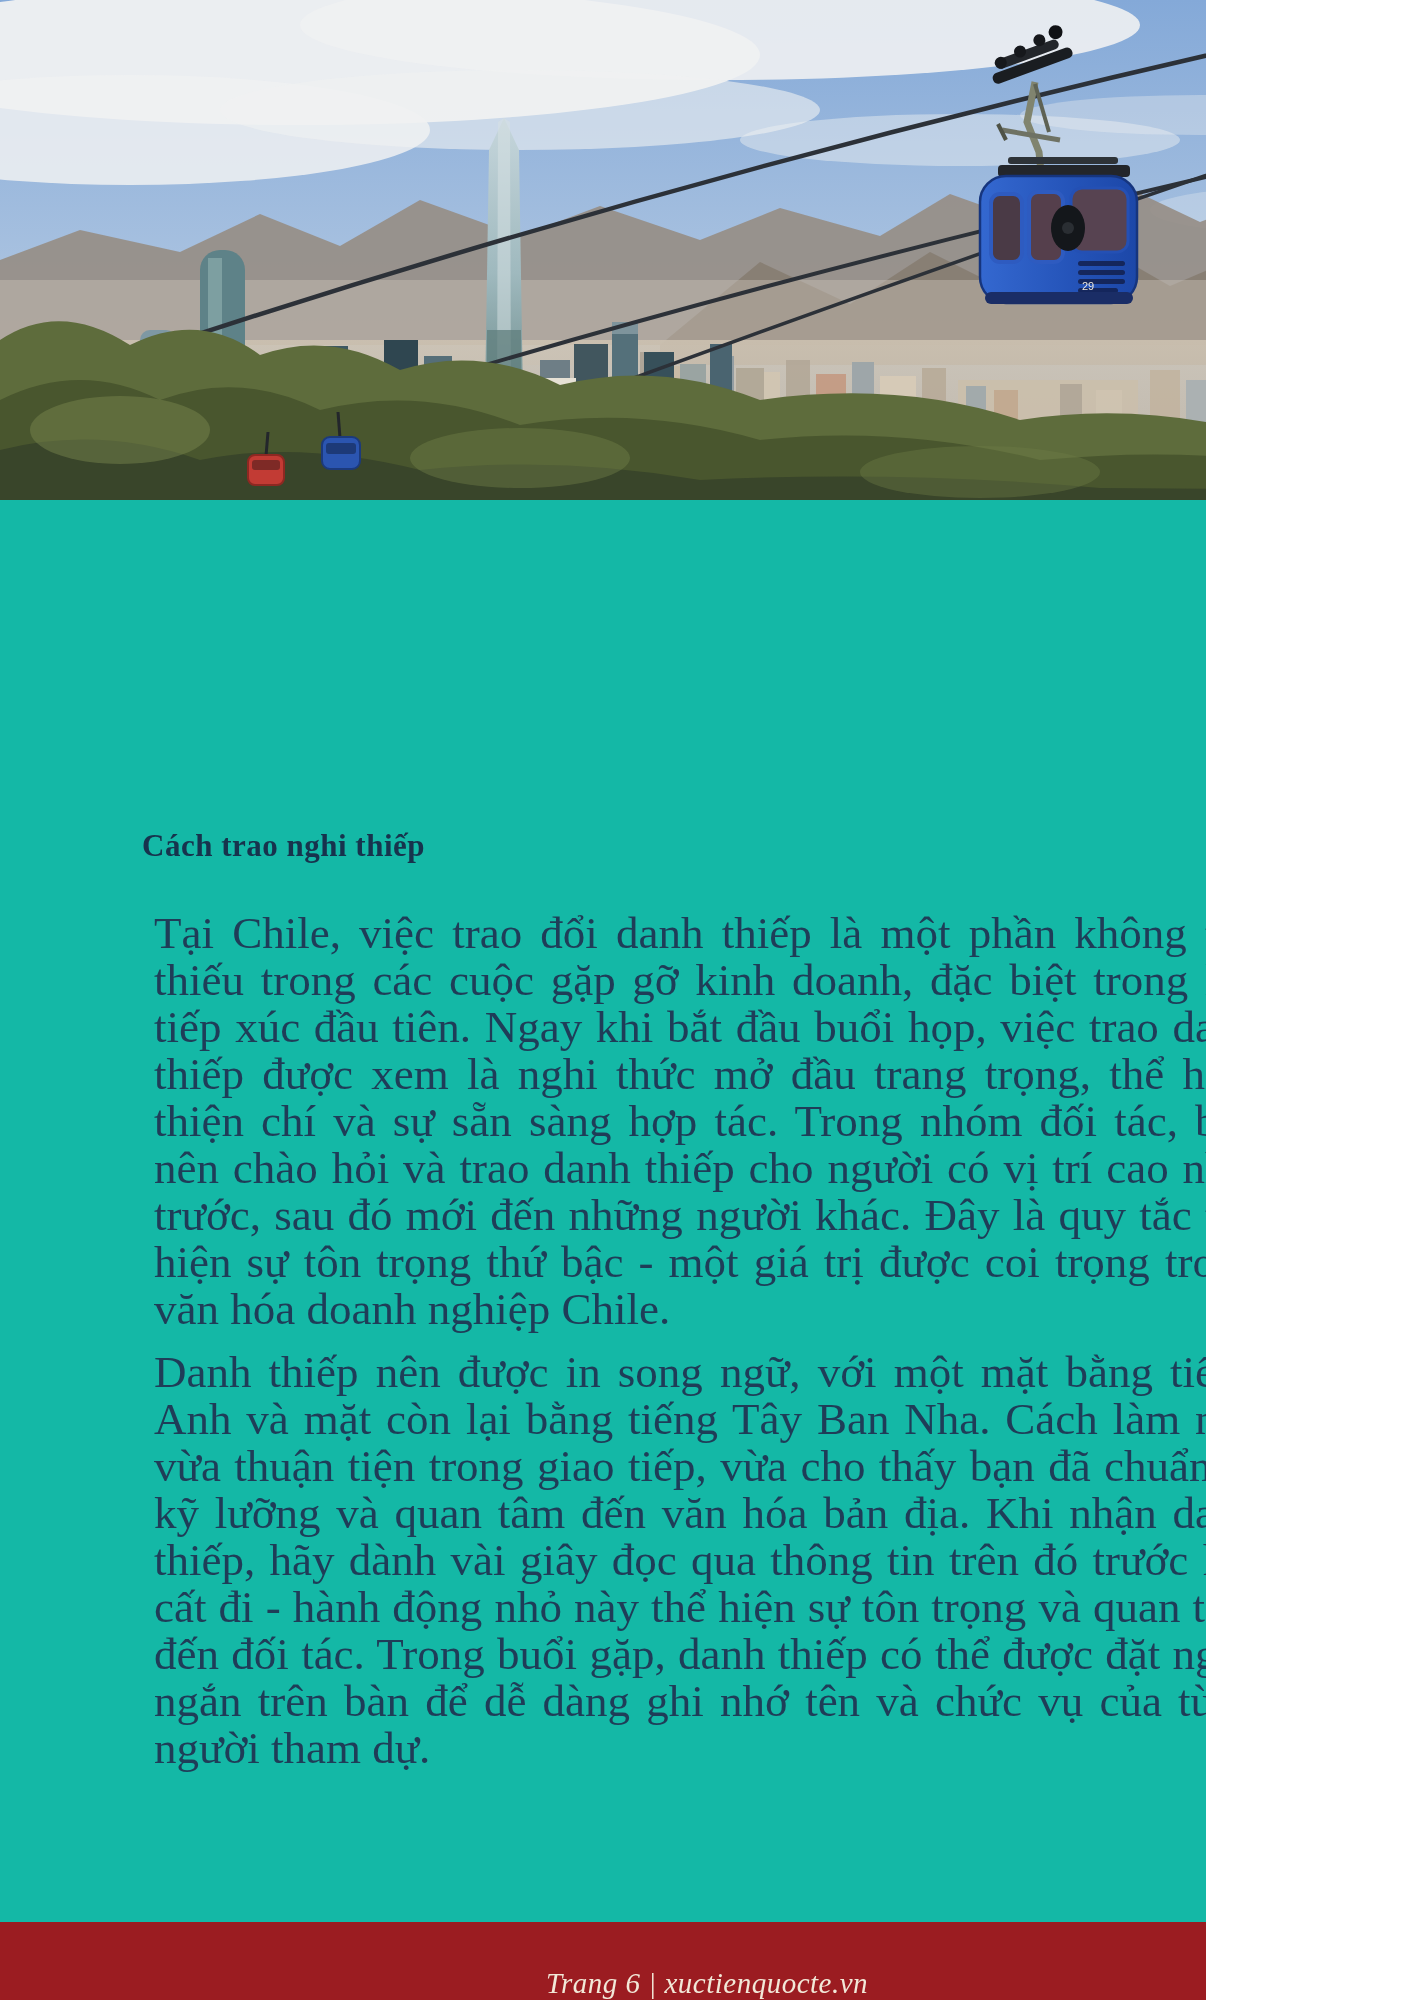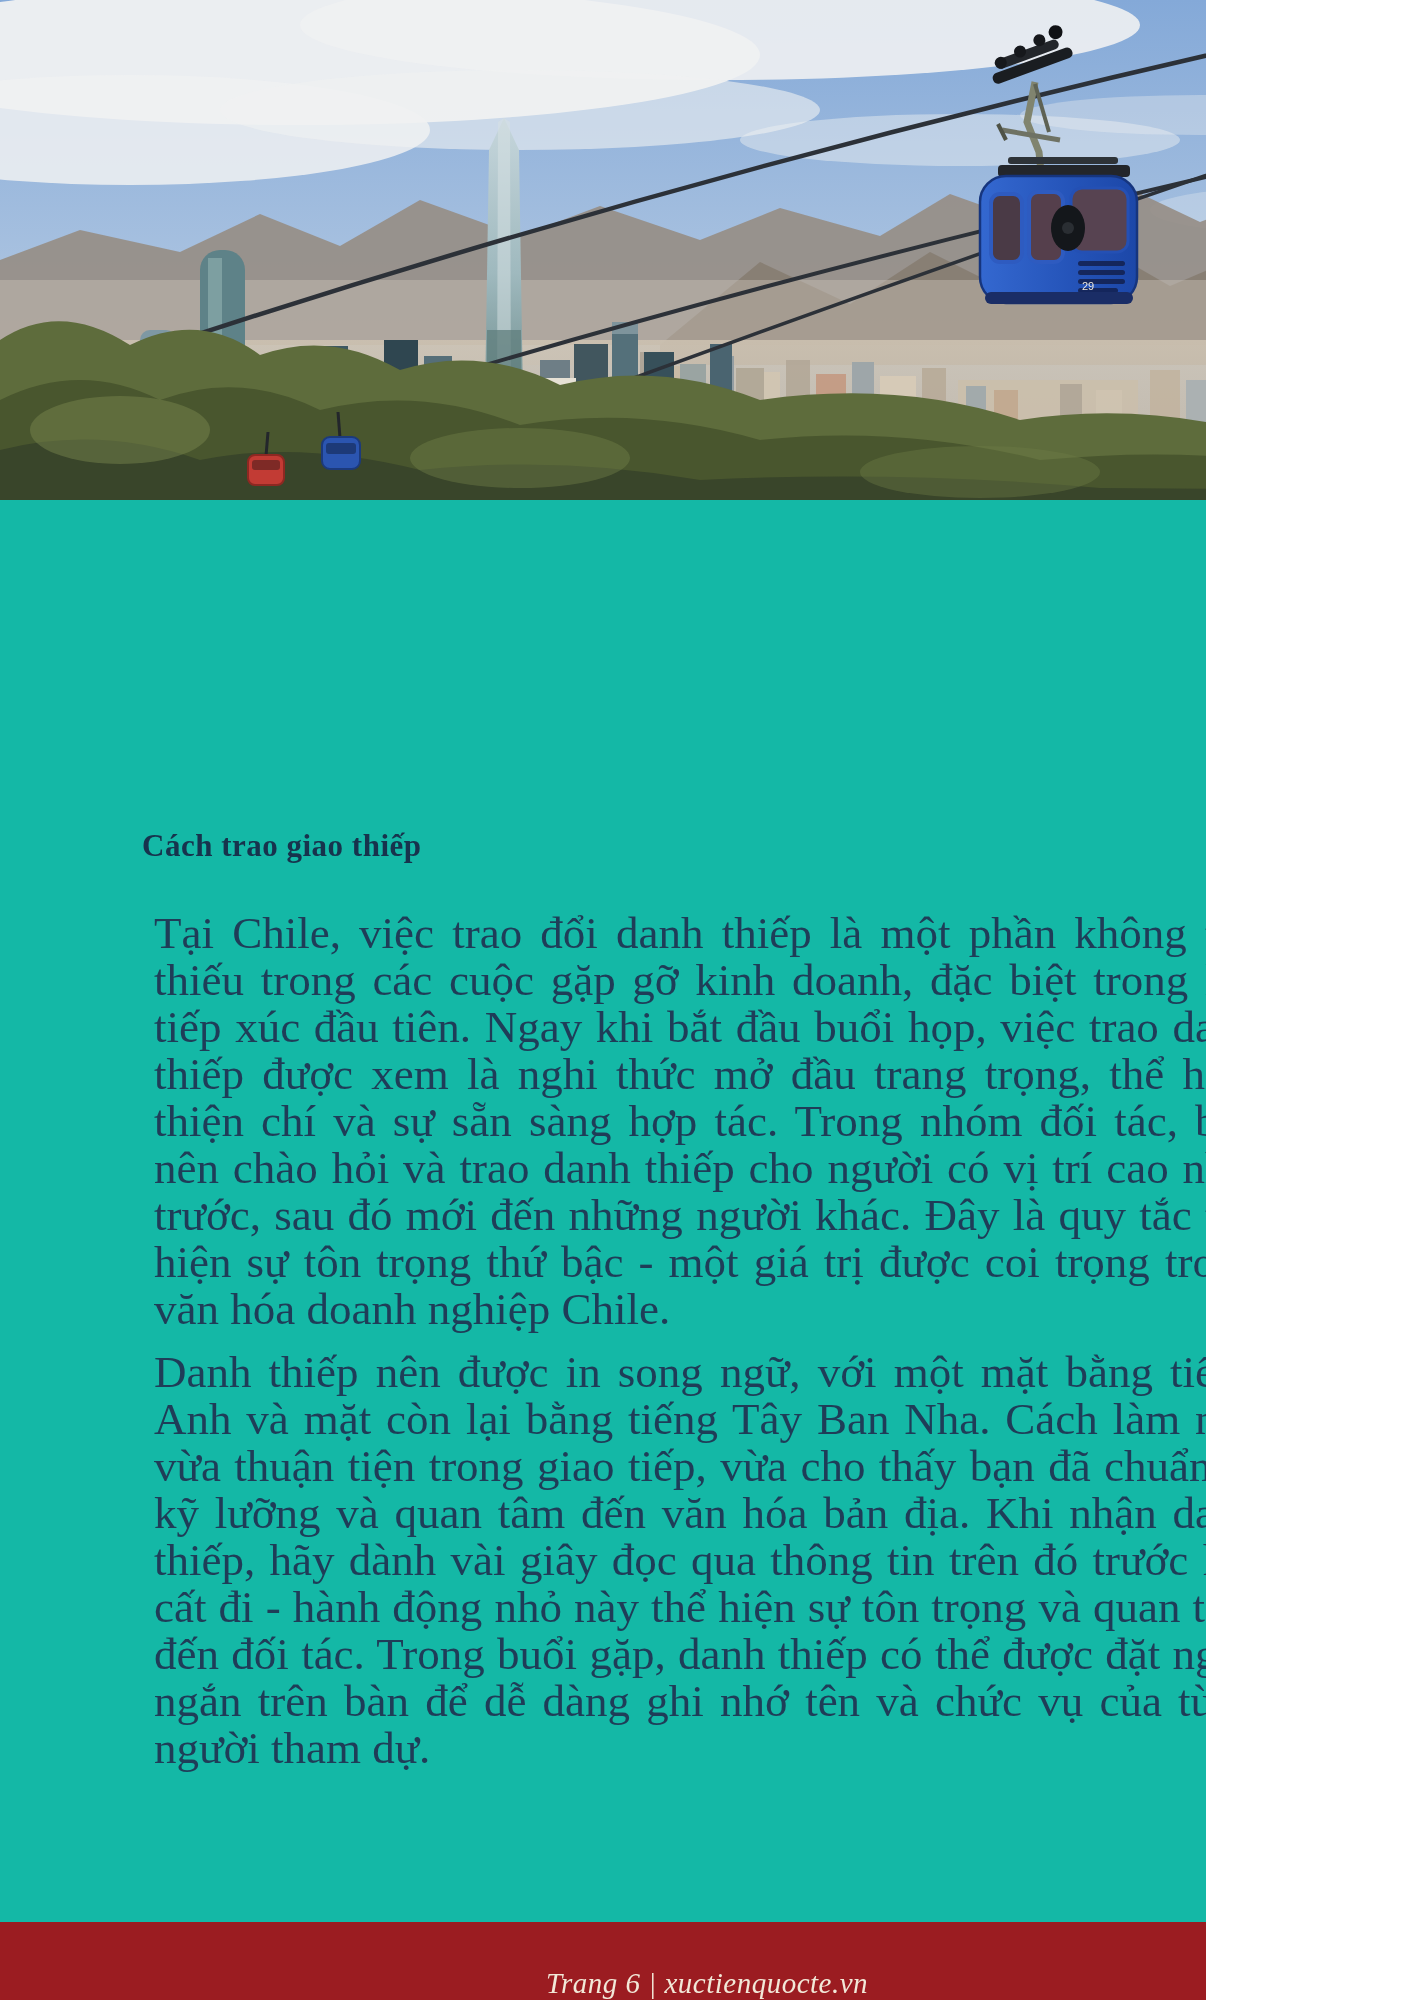--- a/index.html
+++ b/index.html
@@ -224,21 +224,21 @@
         <rect x="1078" y="288" width="40" height="5" rx="2.5"></rect>
       </g>
 
       <rect x="985" y="292" width="148" height="12" rx="6" fill="#1A2D66"></rect>
 
       <text class="gondola-label" x="1082" y="290">29</text>
     </g>
   </svg>
 
   <section class="content">
-    <h1>Cách trao giao thiếp</h1>
+    <h1>Cách trao nghi thiếp</h1>
     <p>Tại Chile, việc trao đổi danh thiếp là một phần không thể thiếu trong các cuộc gặp gỡ kinh doanh, đặc biệt trong lần tiếp xúc đầu tiên. Ngay khi bắt đầu buổi họp, việc trao danh thiếp được xem là nghi thức mở đầu trang trọng, thể hiện thiện chí và sự sẵn sàng hợp tác. Trong nhóm đối tác, bạn nên chào hỏi và trao danh thiếp cho người có vị trí cao nhất trước, sau đó mới đến những người khác. Đây là quy tắc thể hiện sự tôn trọng thứ bậc - một giá trị được coi trọng trong văn hóa doanh nghiệp Chile.</p>
     <p>Danh thiếp nên được in song ngữ, với một mặt bằng tiếng Anh và mặt còn lại bằng tiếng Tây Ban Nha. Cách làm này vừa thuận tiện trong giao tiếp, vừa cho thấy bạn đã chuẩn bị kỹ lưỡng và quan tâm đến văn hóa bản địa. Khi nhận danh thiếp, hãy dành vài giây đọc qua thông tin trên đó trước khi cất đi - hành động nhỏ này thể hiện sự tôn trọng và quan tâm đến đối tác. Trong buổi gặp, danh thiếp có thể được đặt ngay ngắn trên bàn để dễ dàng ghi nhớ tên và chức vụ của từng người tham dự.</p>
   </section>
 
   <footer class="page-footer">
     <span>Trang 6 | xuctienquocte.vn</span>
   </footer>
 
 </div>
 

